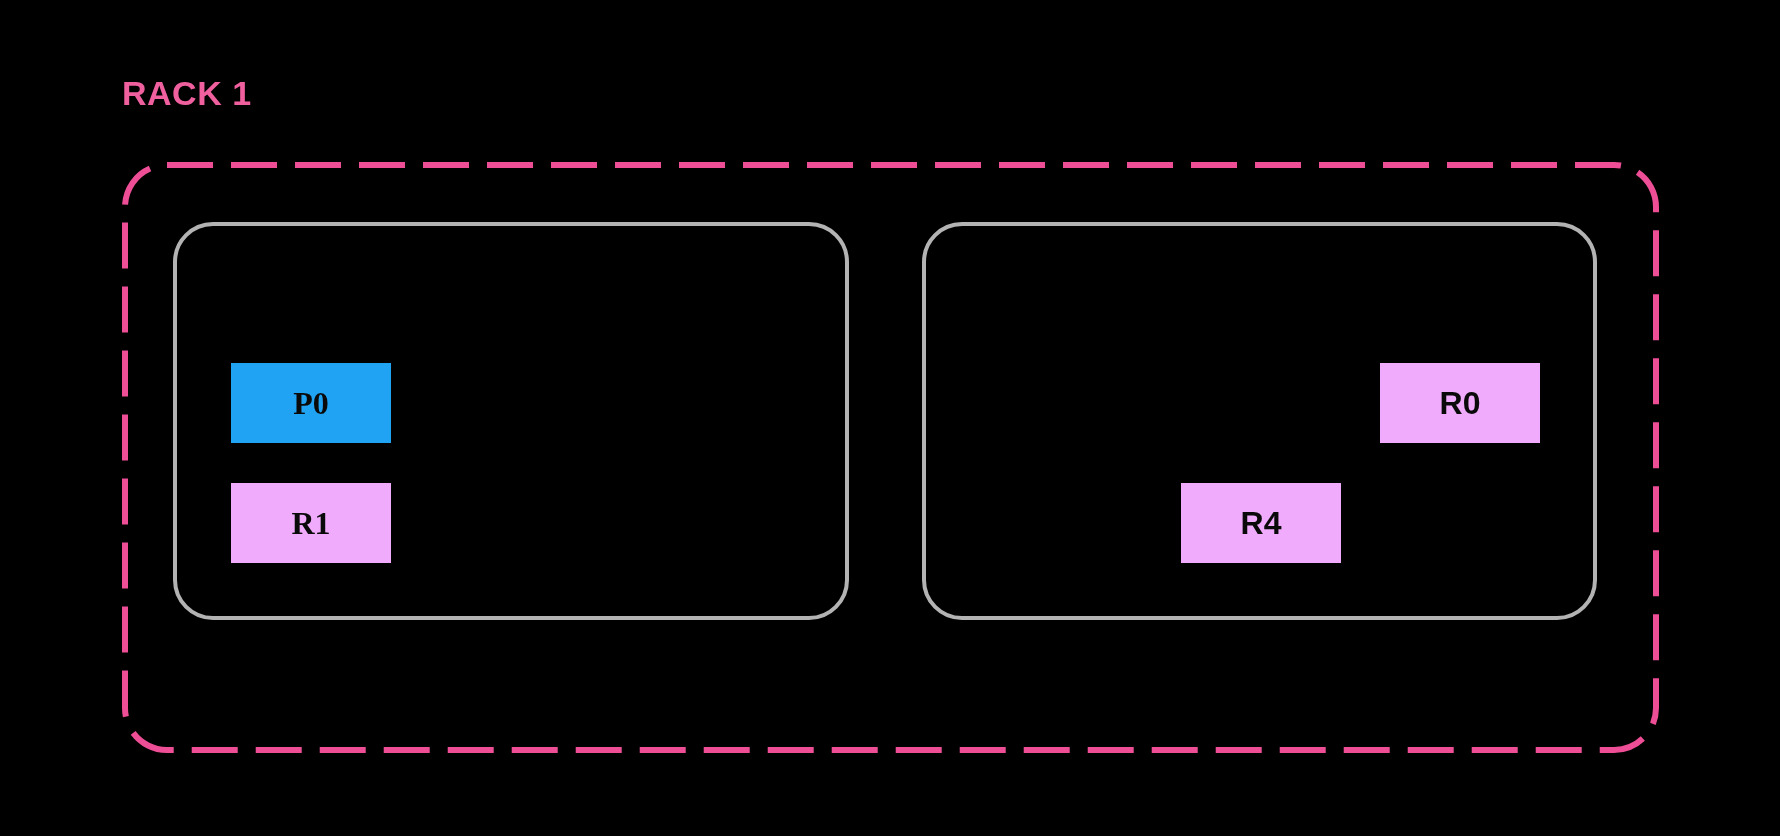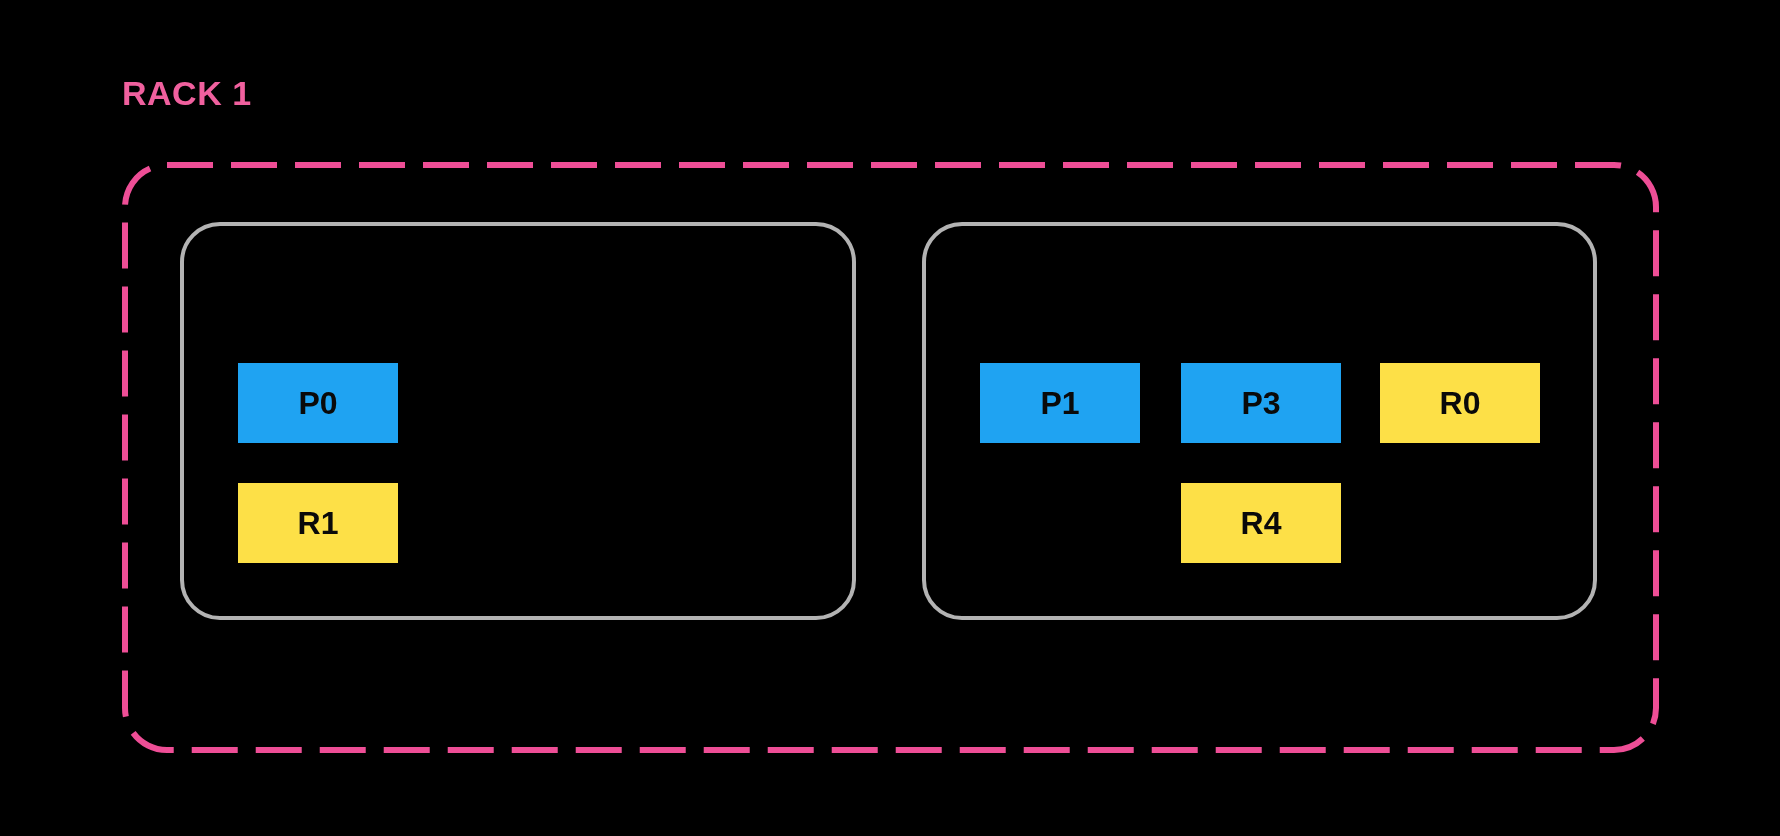--- a/index.html
+++ b/index.html
@@ -45,37 +45,37 @@
   }
   .node {
     position: absolute;
     top: 60px;
     height: 398px;
     border: 4px solid #B3B3B3;
     border-radius: 40px;
     box-sizing: border-box;
     background: transparent;
   }
-  .node-left  { left: 58px;  width: 676px; }
+  .node-left  { left: 51px;  width: 676px; font-family: Liberation Serif, serif; }
   .node-right { left: 800px; width: 675px; }
   .slot {
     position: absolute;
     width: 160px;
     height: 80px;
     display: flex;
     align-items: center;
     justify-content: center;
     font-size: 32px;
     font-weight: 700;
     color: #0A0A0A;
     line-height: 1;
     user-select: none;
   }
   .slot.primary { background: #1FA3F2; }
-  .slot.replica { background: #fde047; }
+  .slot.replica { background: #f0abfc; }
   .col-0 { left: 54px; }
   .col-1 { left: 255px; }
   .col-2 { left: 454px; }
   .row-0 { top: 137px; }
   .row-1 { top: 257px; }
 </style>
 </head>
 <body>
 
 <div class="canvas">
@@ -87,20 +87,18 @@
     <svg class="rack-border-svg" viewBox="0 0 1537 591" xmlns="http://www.w3.org/2000/svg" aria-hidden="true">
       <rect x="3" y="3" width="1531" height="585" rx="42" ry="42" fill="none" stroke="#EE4E96" stroke-width="6" stroke-dasharray="46 18" stroke-linecap="butt"></rect>
     </svg>
 
     <div class="node node-left">
       <div class="slot primary col-0 row-0">P0</div>
       <div class="slot replica col-0 row-1">R1</div>
     </div>
 
     <div class="node node-right">
-      <div class="slot primary col-0 row-0">P1</div>
-      <div class="slot primary col-1 row-0">P3</div>
       <div class="slot replica col-2 row-0">R0</div>
       <div class="slot replica col-1 row-1">R4</div>
     </div>
 
   </div>
 </div>
 
 </body></html>

